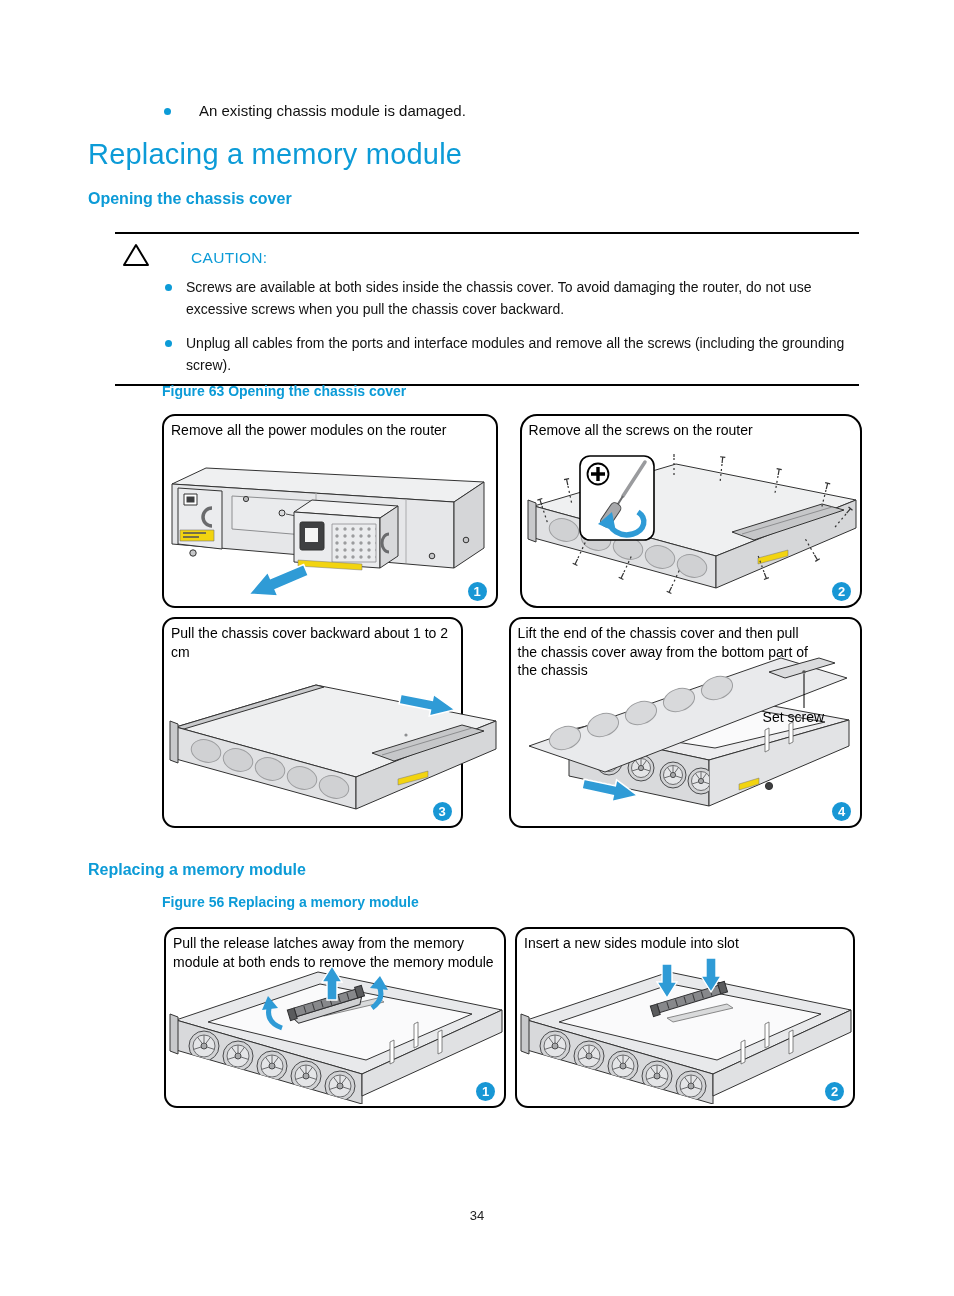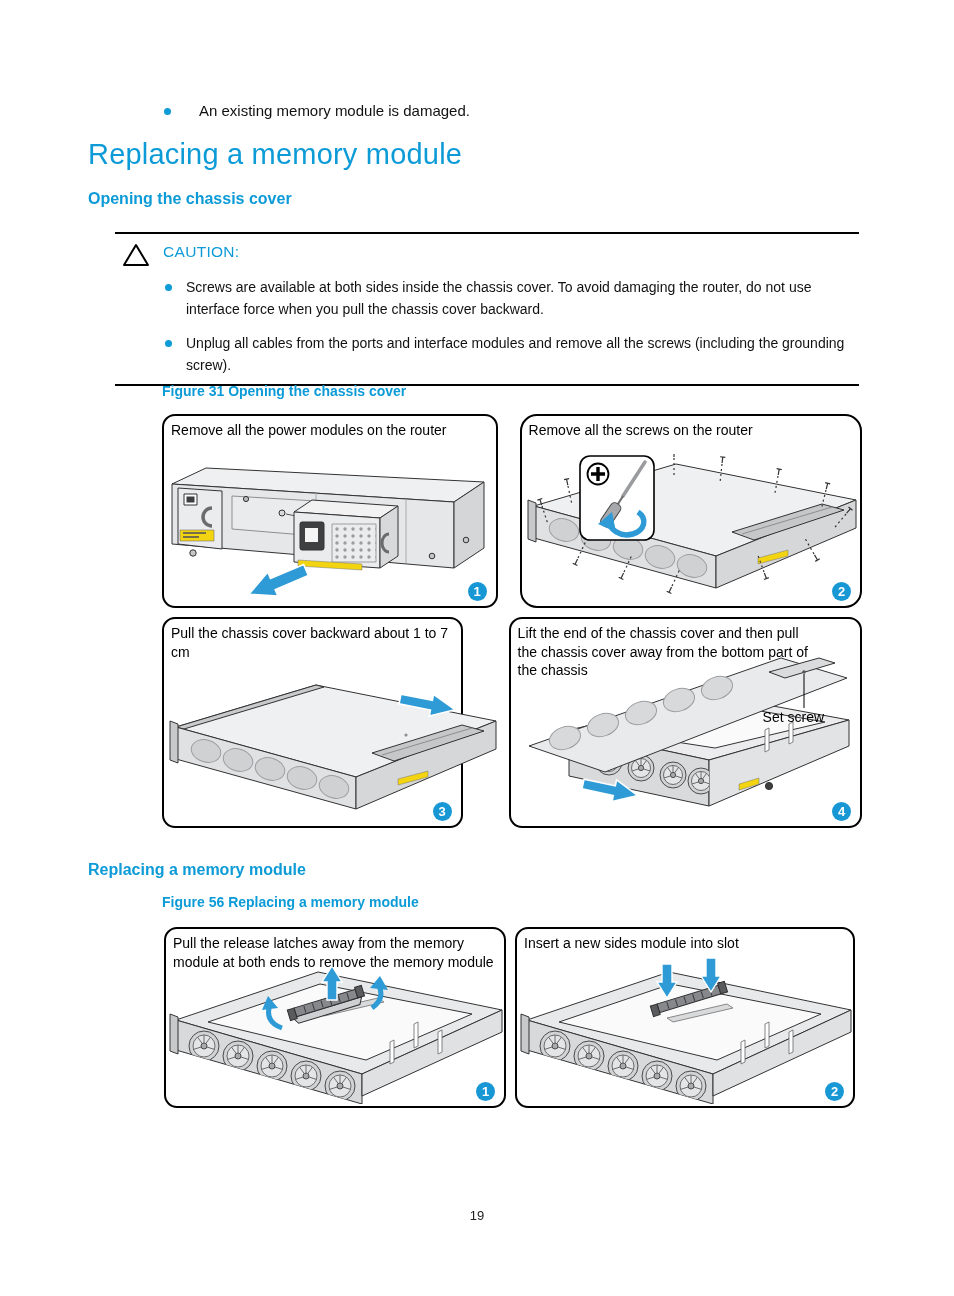--- a/index.html
+++ b/index.html
@@ -13,21 +13,21 @@
   .intro-text { margin-left:28px; font-size:15px; color:#111; }
 
   .h1 { position:absolute; left:88px; top:138px; font-size:29px; font-weight:400;
         color:#0c9bd7; letter-spacing:0.2px; }
   .h2 { position:absolute; left:88px; font-size:16px; font-weight:700; color:#0c9bd7; }
   .h2a { top:190px; }
   .h2b { top:861px; }
 
   .caution { position:absolute; left:115px; top:232px; width:744px;
              border-top:2px solid #000; border-bottom:2px solid #000; padding:9px 0 8px; }
-  .c-head { display:flex; align-items:flex-start; margin-left:8px; }
+  .c-head { display:flex; align-items:flex-end; margin-left:8px;gap:28px; }
   .c-label { color:#0c9bd7; font-size:15.5px; margin-left:14px; letter-spacing:0.3px; }
   .c-item { position:relative; margin:10px 0 0 71px; width:676px; font-size:14px;
             line-height:21.5px; color:#111; }
   .c-item + .c-item { margin-top:13px; }
   .c-item .bdot { position:absolute; left:-21px; top:7px; margin:0; }
 
   .figcap { position:absolute; left:162px; font-size:14px; font-weight:700; color:#0c9bd7; }
   .cap63 { top:383px; }
   .cap64 { top:894px; }
 
@@ -58,44 +58,44 @@
   .pn { position:absolute; top:1208px; left:0; width:954px; text-align:center;
         font-size:13px; color:#222; }
 </style>
 </head>
 <body>
 
 <div class="page">
 
   <div class="intro">
     <div class="bdot"></div>
-    <div class="intro-text">An existing memory module is damaged.</div>
+    <div class="intro-text">An existing chassis module is damaged.</div>
   </div>
 
   <div class="h1">Replacing a memory module</div>
   <div class="h2 h2a">Opening the chassis cover</div>
 
   <div class="caution">
     <div class="c-head">
       <svg width="26" height="24" viewBox="0 0 26 24">
         <polygon points="13,2 25,22 1,22" fill="none" stroke="#000" stroke-width="2" stroke-linejoin="round"></polygon>
       </svg>
       <span class="c-label">CAUTION:</span>
     </div>
     <div class="c-item">
       <span class="bdot"></span>
-      <span>Screws are available at both sides inside the chassis cover. To avoid damaging the router, do not use interface force when you pull the chassis cover backward.</span>
+      <span>Screws are available at both sides inside the chassis cover. To avoid damaging the router, do not use excessive screws when you pull the chassis cover backward.</span>
     </div>
     <div class="c-item">
       <span class="bdot"></span>
       <span>Unplug all cables from the ports and interface modules and remove all the screws (including the grounding screw).</span>
     </div>
   </div>
 
-  <div class="figcap cap63">Figure 31 Opening the chassis cover</div>
+  <div class="figcap cap63">Figure 63 Opening the chassis cover</div>
 
   <div class="figwrap f63">
     <div class="prow">
 
       <div class="panel p-r1l">
         <div class="pcap">Remove all the power modules on the router</div>
         <svg class="illus" width="337" height="148" viewBox="0 0 337 148">
           <defs>
             <pattern id="p1dots" width="8" height="7" patternUnits="userSpaceOnUse">
               <circle cx="3" cy="3" r="1.7" fill="#9b9c9e"></circle>
@@ -196,21 +196,21 @@
             </g>
           </g>
         </svg>
         <div class="badge">2</div>
       </div>
     </div>
 
     <div class="prow prow2">
 
       <div class="panel p-r2l">
-        <div class="pcap">Pull the chassis cover backward about 1 to 7 cm</div>
+        <div class="pcap">Pull the chassis cover backward about 1 to 2 cm</div>
         <svg class="illus" width="337" height="165" viewBox="0 0 337 165">
           <g stroke="#333" stroke-width="1" stroke-linejoin="round">
             <polygon points="10,68 150,26 330,62 190,118" fill="#eff0f1"></polygon>
             <polygon points="10,68 150,26 158,28 18,70" fill="#c9cacc"></polygon>
             <polygon points="10,68 190,118 190,150 10,100" fill="#e0e1e3"></polygon>
             <polygon points="190,118 330,62 330,90 190,150" fill="#d6d7d9"></polygon>
             <polygon points="4,62 12,65 12,104 4,101" fill="#c8c9cb"></polygon>
             <polygon points="206,94 296,66 318,72 228,102" fill="#c6c7c9"></polygon>
             <line x1="216" y1="96" x2="306" y2="69" stroke="#8d8e90"></line>
             <polygon points="232,120 262,112 262,118 232,126" fill="#f2d410" stroke="#777" stroke-width="0.5"></polygon>
@@ -418,14 +418,14 @@
           </g>
           <g transform="translate(192,2) rotate(90)">
             <polygon points="0,-5 18,-5 18,-10 34,0 18,10 18,5 0,5" fill="#2f9bd6" stroke="#fff" stroke-width="1.4"></polygon>
           </g>
         </svg>
         <div class="badge">2</div>
       </div>
     </div>
   </div>
 
-  <div class="pn">19</div>
+  <div class="pn">34</div>
 </div>
 
 </body></html>

